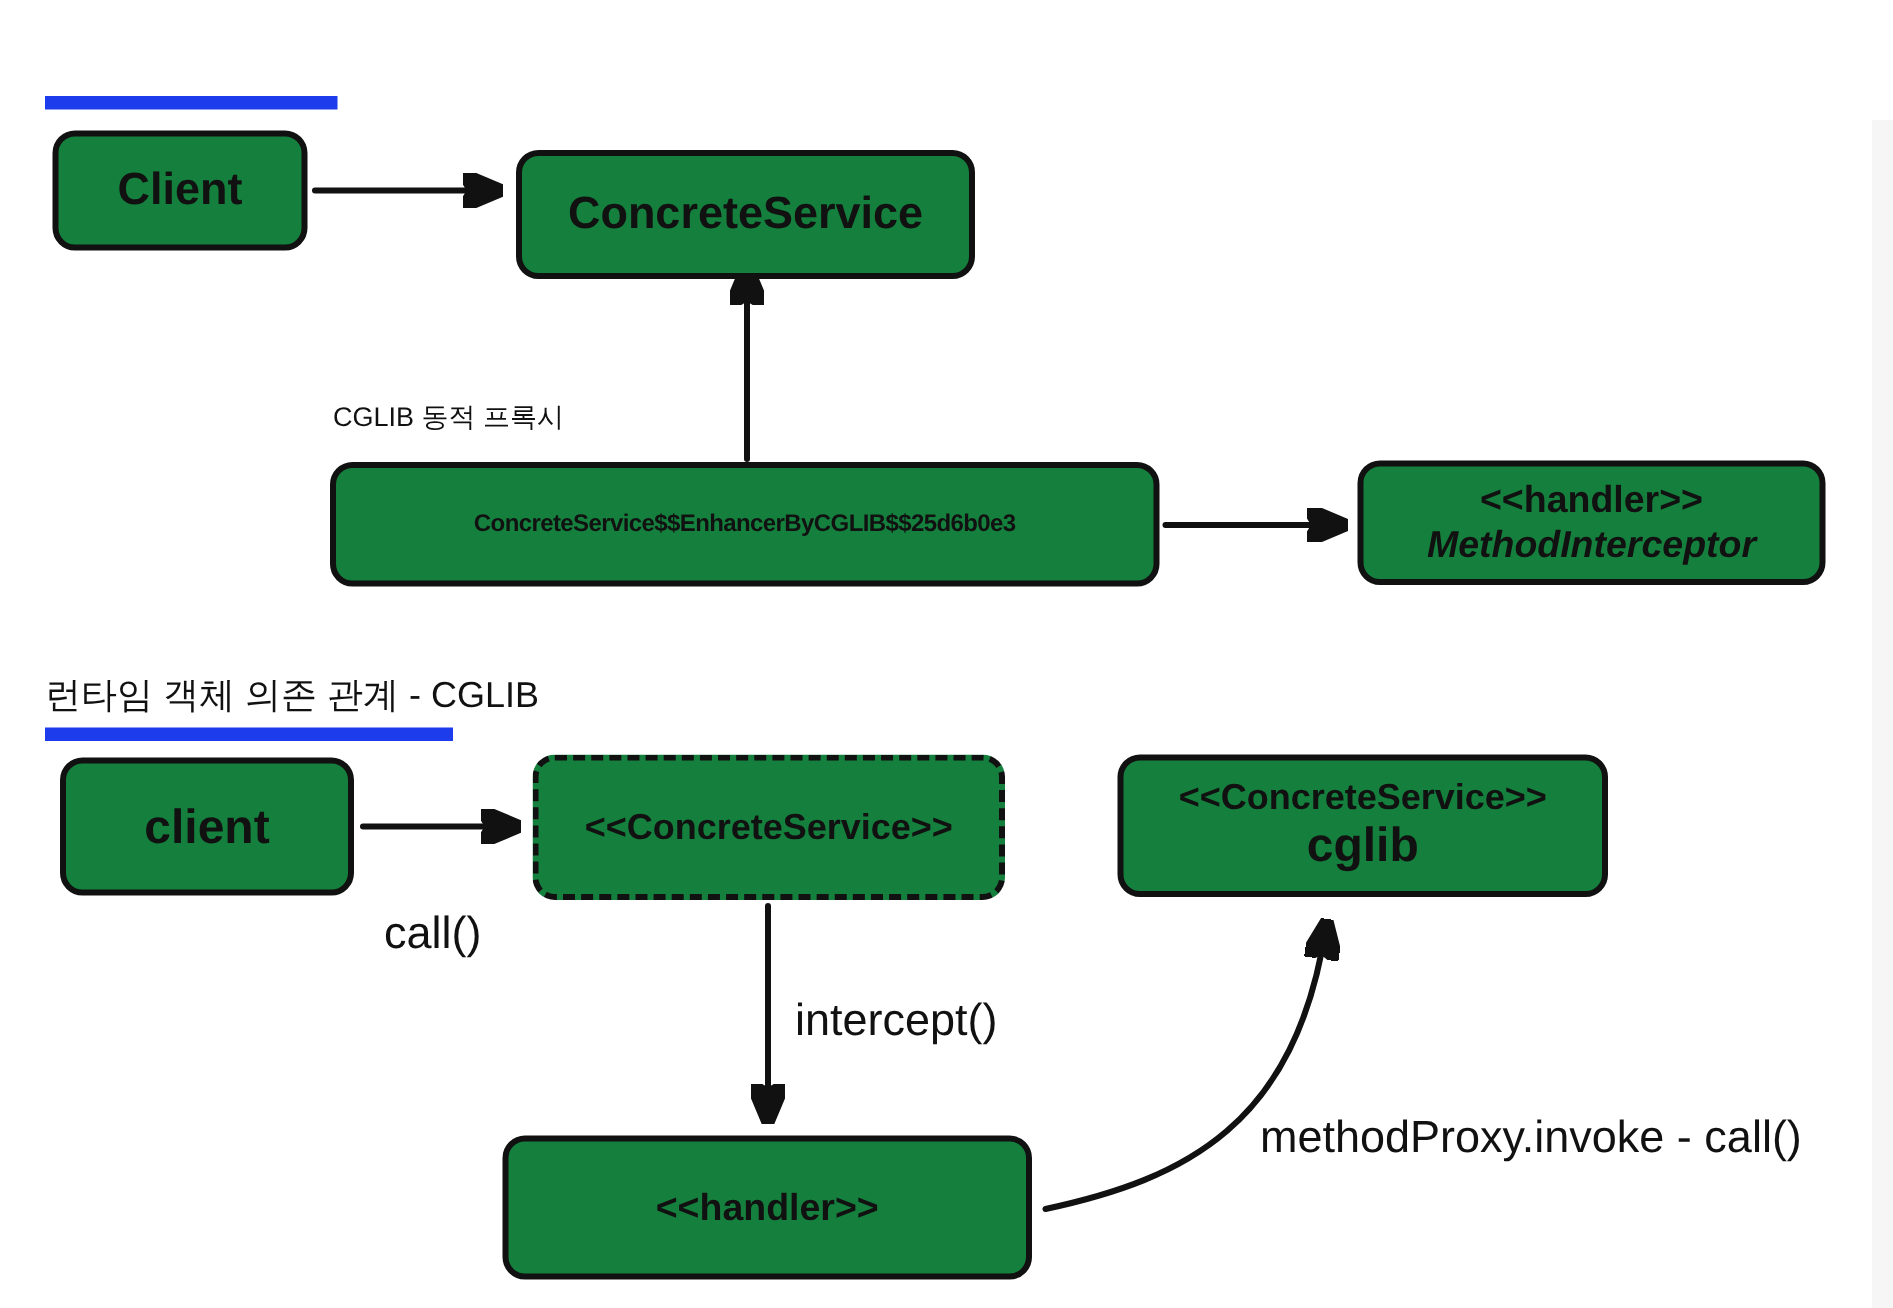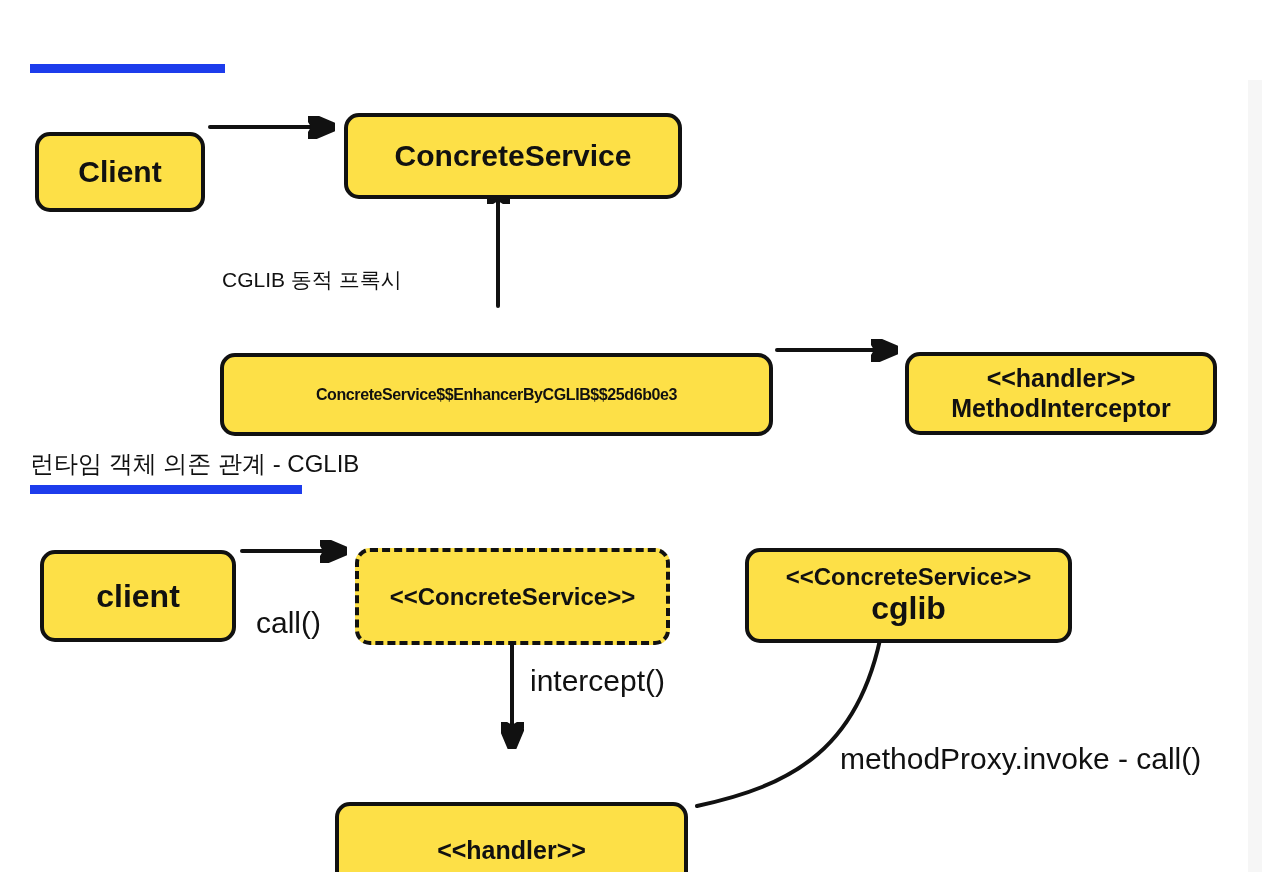--- a/index.html
+++ b/index.html
@@ -11,33 +11,33 @@
   .canvas{
     position:relative;width:1262px;height:872px;background:var(--bg);
     font-family:"Liberation Sans","DejaVu Sans",sans-serif;color:var(--ink);
     overflow:hidden;
   }
   .arrows{position:absolute;left:0;top:0;width:1262px;height:872px;pointer-events:none;}
   .arrows path{stroke:var(--ink);stroke-width:4;fill:none;stroke-linecap:round;}
   .sec-title{position:absolute;font-size:24px;line-height:28px;white-space:nowrap;}
   .bar{position:absolute;height:9px;background:var(--underline);}
   .box{
-    position:absolute;box-sizing:border-box;background:#fde047;
+    position:absolute;box-sizing:border-box;background:#15803d;
     border:4px solid var(--ink);border-radius:15px;
     display:flex;flex-direction:column;align-items:center;justify-content:center;
-    text-align:center;font-weight:bold;white-space:nowrap;margin-top:45px;
+    text-align:center;font-weight:bold;white-space:nowrap;
   }
   .box.dashed{border-style:dashed;}
   .stereo{font-size:24px;line-height:24px;}
   .stereo.big{font-size:25px;line-height:30px;}
   .name-xl{font-size:30px;line-height:36px;}
   .name-xxl{font-size:32px;line-height:38px;}
-  .name-md{font-size:25px;line-height:31px;}
+  .name-md{font-size:25px;line-height:31px;font-style:italic;}
   .name-sm{font-size:16px;line-height:26px;letter-spacing:-0.4px;}
-  .caption{position:absolute;font-size:21px;white-space:nowrap;}
+  .caption{position:absolute;font-size:18px;white-space:nowrap;}
   .edge-lbl{position:absolute;font-size:30px;white-space:nowrap;}
   .page-edge{position:absolute;right:0;top:80px;width:14px;height:792px;background:#f6f6f6;}
 </style>
 </head>
 <body>
 
 <div class="canvas">
 
   <svg class="arrows" viewBox="0 0 1262 872">
     <defs>
@@ -52,21 +52,21 @@
     <path d="M512,604 L512,744" marker-end="url(#ah)"></path>
     <path d="M697,806 C790,786 864,750 884,618" marker-end="url(#ah)"></path>
   </svg>
 
   <div class="bar" style="left:30px;top:64px;width:195px"></div>
 
   <div class="box" style="left:35px;top:87px;width:170px;height:80px">
     <span class="name-xl">Client</span>
   </div>
 
-  <div class="box" style="left:344px;top:68px;width:338px;height:86px">
+  <div class="box" style="left:344px;top:100px;width:306px;height:86px">
     <span class="name-xl">ConcreteService</span>
   </div>
 
   <div class="caption" style="left:222px;top:266px">CGLIB 동적 프록시</div>
 
   <div class="box" style="left:220px;top:308px;width:553px;height:83px">
     <span class="name-sm">ConcreteService$$EnhancerByCGLIB$$25d6b0e3</span>
   </div>
 
   <div class="box" style="left:905px;top:307px;width:312px;height:83px">

